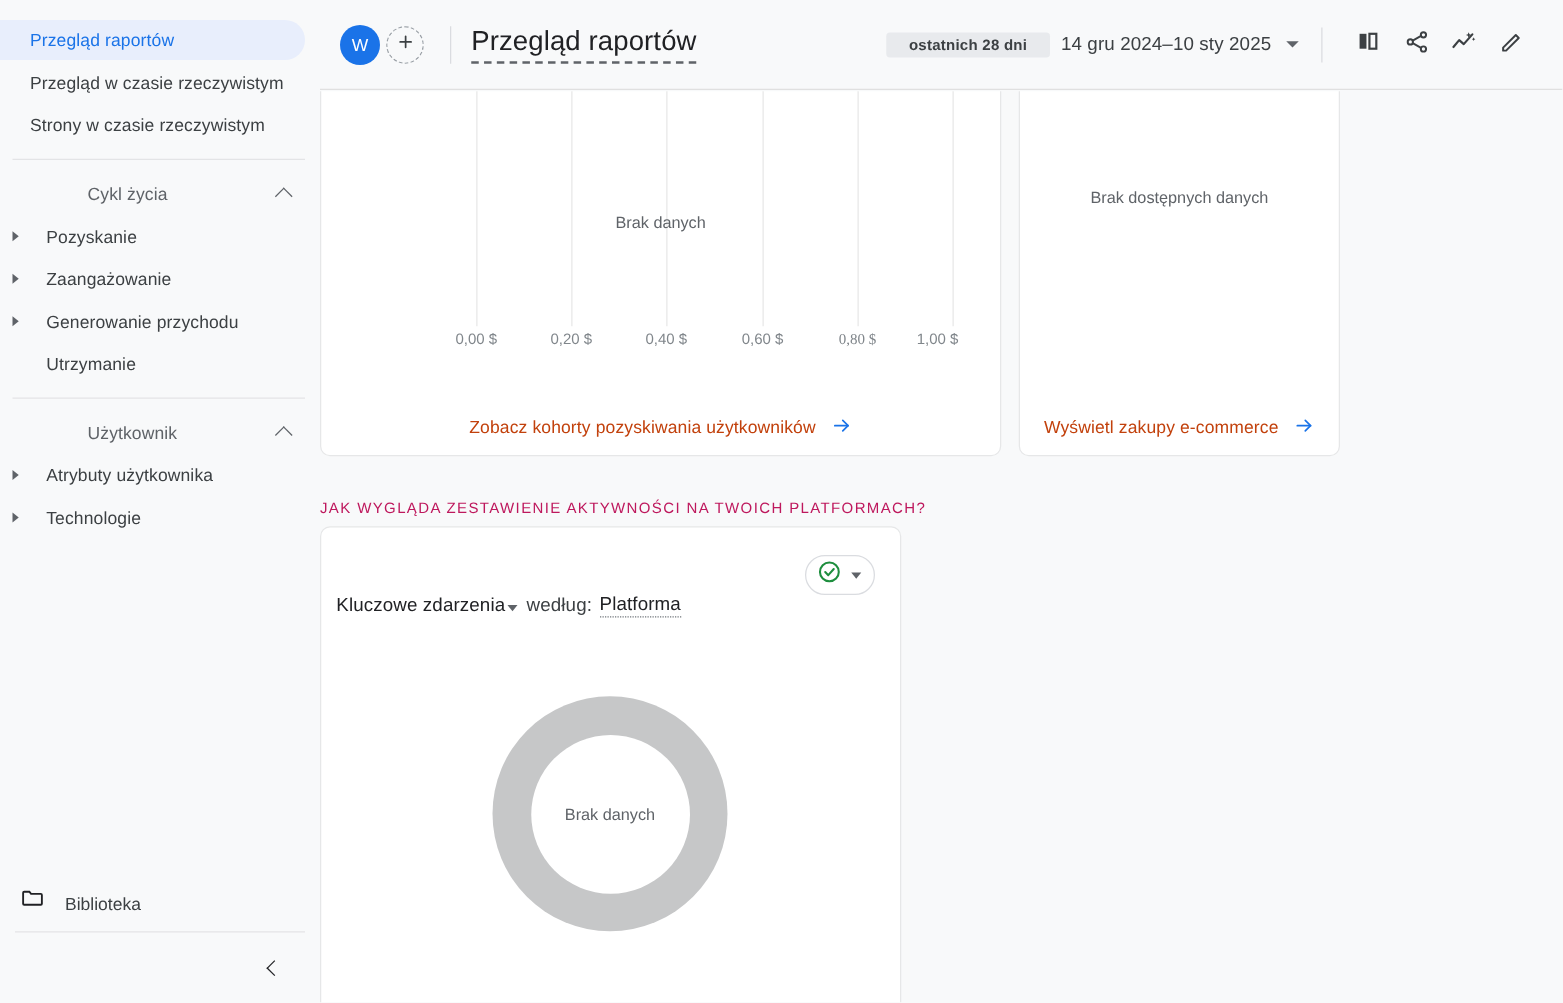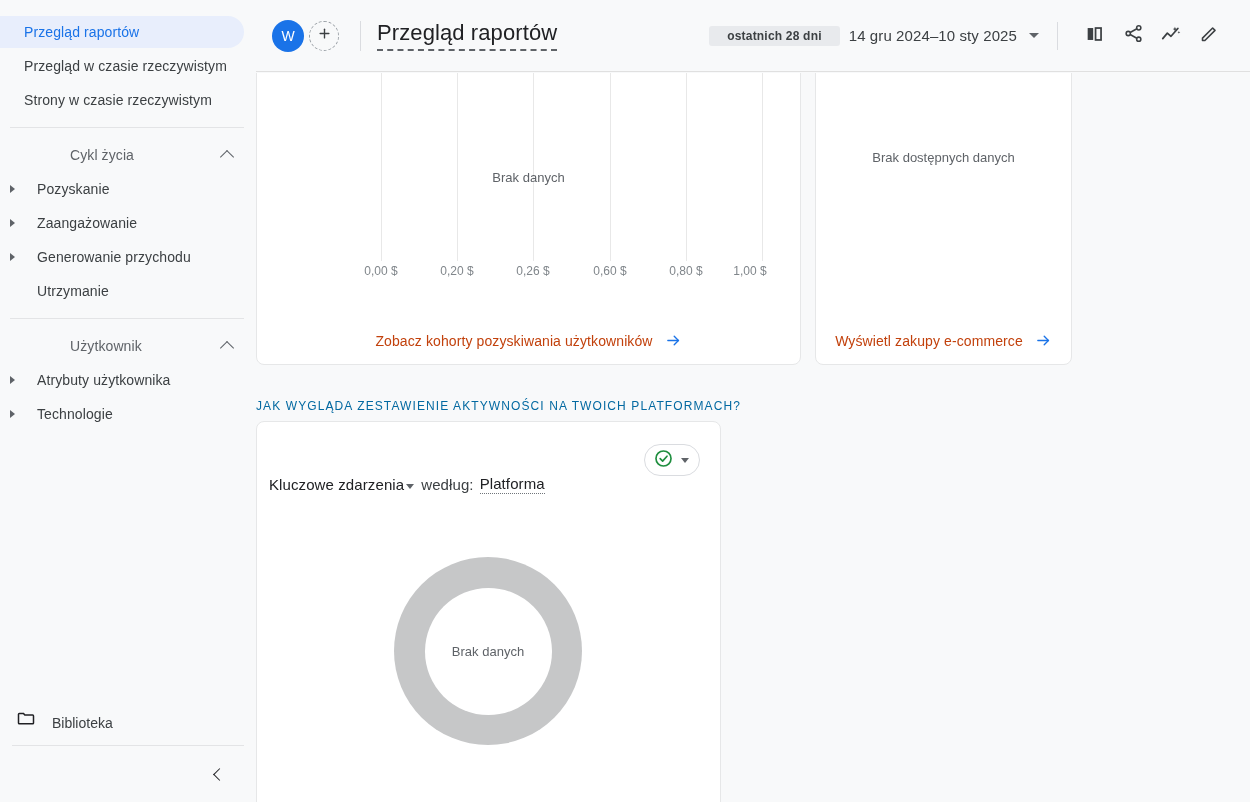--- a/index.html
+++ b/index.html
@@ -146,21 +146,21 @@
   }
   .grid-wrap { position: absolute; left: 0; top: 0; right: 0; height: 240px; }
   .gridline { position: absolute; top: 0; width: 1px; background: #e8e8e8; }
   .axis-label {
     position: absolute; font-size: 12px; color: #80868b;
     transform: translateX(-50%); white-space: nowrap;
   }
 
   .section-title {
     position: absolute;
-    font-size: 12px; letter-spacing: 1.1px; color: #0369a1;
+    font-size: 12px; letter-spacing: 1.1px; color: #be185d;
     font-weight: 500;
   }
 
   .pill-toggle {
     position: absolute;
     display: flex; align-items: center; gap: 7px;
     height: 32px; padding: 0 10px 0 8px;
     border: 1px solid #dadce0; border-radius: 16px;
     background: #fff; cursor: pointer;
   }
@@ -343,23 +343,23 @@
           <div class="gridline" style="left:276px; height:247px;"></div>
           <div class="gridline" style="left:353px; height:247px;"></div>
           <div class="gridline" style="left:429px; height:247px;"></div>
           <div class="gridline" style="left:505px; height:247px;"></div>
         </div>
 
         <div class="nodata" style="top:156px;">Brak danych</div>
 
         <div class="axis-label" style="left:124px; top:250px;">0,00 $</div>
         <div class="axis-label" style="left:200px; top:250px;">0,20 $</div>
-        <div class="axis-label" style="left:276px; top:250px;">0,26 $</div>
+        <div class="axis-label" style="left:276px; top:250px;">0,40 $</div>
         <div class="axis-label" style="left:353px; top:250px;">0,60 $</div>
-        <div class="axis-label" style="left:429px; top:250px;">0,80 $</div>
+        <div class="axis-label" style="left:429px; top:250px;font-family:Liberation Serif, serif;">0,80 $</div>
         <div class="axis-label" style="left:493px; top:250px;">1,00 $</div>
 
         <div class="card-link" style="bottom:15px;">
           <span>Zobacz kohorty pozyskiwania użytkowników</span>
           <span class="arrow-right">
             <svg width="17" height="17" viewBox="0 0 24 24" fill="none" stroke="#1a73e8" stroke-width="1.9" stroke-linecap="round" stroke-linejoin="round">
               <line x1="4" y1="12" x2="19" y2="12"></line>
                 <polyline points="13,6 19,12 13,18"></polyline>
             </svg>
           </span>

